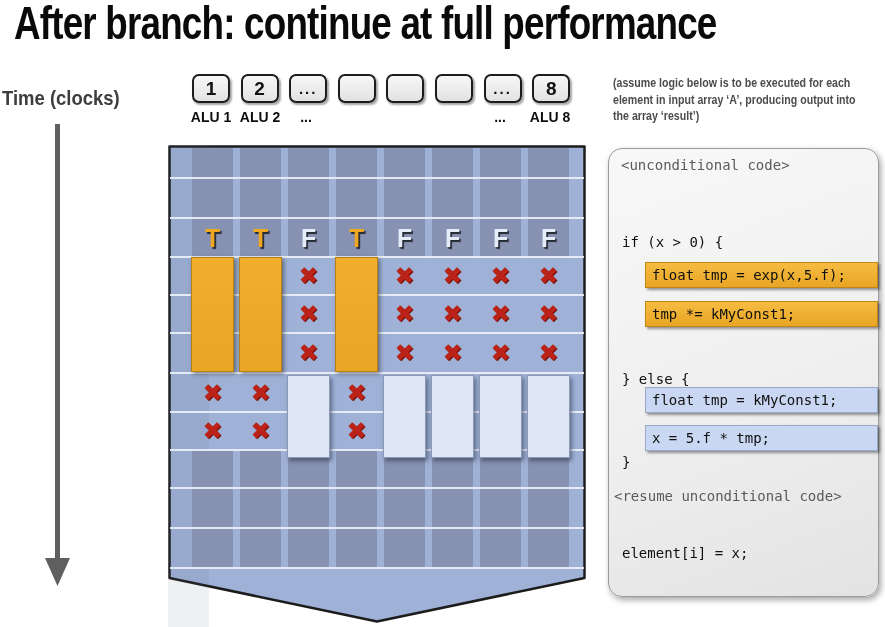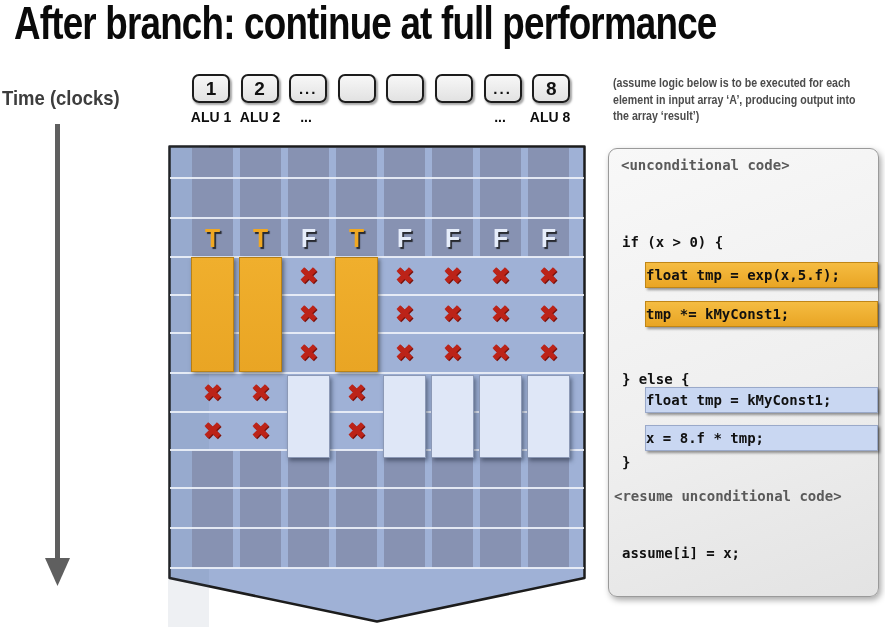--- a/index.html
+++ b/index.html
@@ -25,27 +25,27 @@
   #simd-panel{position:absolute;left:168px;top:145px;width:418px;height:478px;}
   #simd-panel .layer{position:absolute;left:0;top:0;width:418px;height:478px;}
   .cell-dark{position:absolute;}
   .grid-line{position:absolute;height:2px;}
   .mask-letter{position:absolute;font-size:26px;font-weight:bold;text-align:center;
          transform:scaleX(0.95);}
   .exec-bar{position:absolute;box-sizing:border-box;}
   .skip-x{position:absolute;font-family:"DejaVu Sans",sans-serif;font-size:24px;font-weight:bold;
          text-align:center;line-height:24px;}
   #code-panel{position:absolute;left:608px;top:148px;width:271px;height:449px;box-sizing:border-box;
-         border:1px solid #9a9a9a;border-radius:9px;
+         border:1px solid #9a9a9a;border-radius:14px;
          background:linear-gradient(160deg,#f8f8f8 0%,#efefef 55%,#e3e3e3 100%);
          box-shadow:2px 3px 6px rgba(0,0,0,0.35);
-         font-family:"DejaVu Sans Mono",monospace;font-weight:bold;font-size:14px;}
+         font-family:"DejaVu Sans Mono",monospace;font-weight:normal;font-size:14px;}
   .code-line{position:absolute;white-space:nowrap;line-height:19px;}
   .code-box{position:absolute;left:36px;width:233px;height:26px;box-sizing:border-box;
-         display:flex;align-items:center;white-space:nowrap;
+         display:flex;align-items:center;padding-left:6px;white-space:nowrap;
          box-shadow:1.5px 2px 2.5px rgba(0,0,0,0.4);}
 </style>
 </head>
 <body>
 
 <div class="stage">
 
   <h1 class="title">After branch: continue at full performance</h1>
 
   <div class="time-label">Time (clocks)</div>
@@ -202,19 +202,19 @@
       </div>
   </div>
 
   <div id="code-panel">
       <div class="code-line" style="top: 7px; left: 12px; color: rgb(90, 90, 90);">&lt;unconditional code&gt;</div>
       <div class="code-line" style="top: 84px; left: 13px; color: rgb(16, 16, 16);">if (x &gt; 0) {</div>
       <div class="code-box" style="top: 113px; background: linear-gradient(rgb(245, 188, 66), rgb(233, 165, 36)); border: 1px solid rgb(192, 134, 23); color: rgb(16, 16, 16);">float tmp = exp(x,5.f);</div>
       <div class="code-box" style="top: 152px; background: linear-gradient(rgb(245, 188, 66), rgb(233, 165, 36)); border: 1px solid rgb(192, 134, 23); color: rgb(16, 16, 16);">tmp *= kMyConst1;</div>
       <div class="code-line" style="top: 221px; left: 13px; color: rgb(16, 16, 16);">} else {</div>
       <div class="code-box" style="top: 238px; background: rgb(201, 215, 242); border: 1px solid rgb(154, 169, 201); color: rgb(16, 16, 16);">float tmp = kMyConst1;</div>
-      <div class="code-box" style="top: 276px; background: rgb(201, 215, 242); border: 1px solid rgb(154, 169, 201); color: rgb(16, 16, 16);">x = 8.f * tmp;</div>
+      <div class="code-box" style="top: 276px; background: rgb(201, 215, 242); border: 1px solid rgb(154, 169, 201); color: rgb(16, 16, 16);">x = 5.f * tmp;</div>
       <div class="code-line" style="top: 304px; left: 13px; color: rgb(16, 16, 16);">}</div>
       <div class="code-line" style="top: 338px; left: 5px; color: rgb(90, 90, 90);">&lt;resume unconditional code&gt;</div>
-      <div class="code-line" style="top: 395px; left: 13px; color: rgb(16, 16, 16);">assume[i] = x;</div>
+      <div class="code-line" style="top: 395px; left: 13px; color: rgb(16, 16, 16);">element[i] = x;</div>
     </div>
 
 </div>
 
 </body></html>

